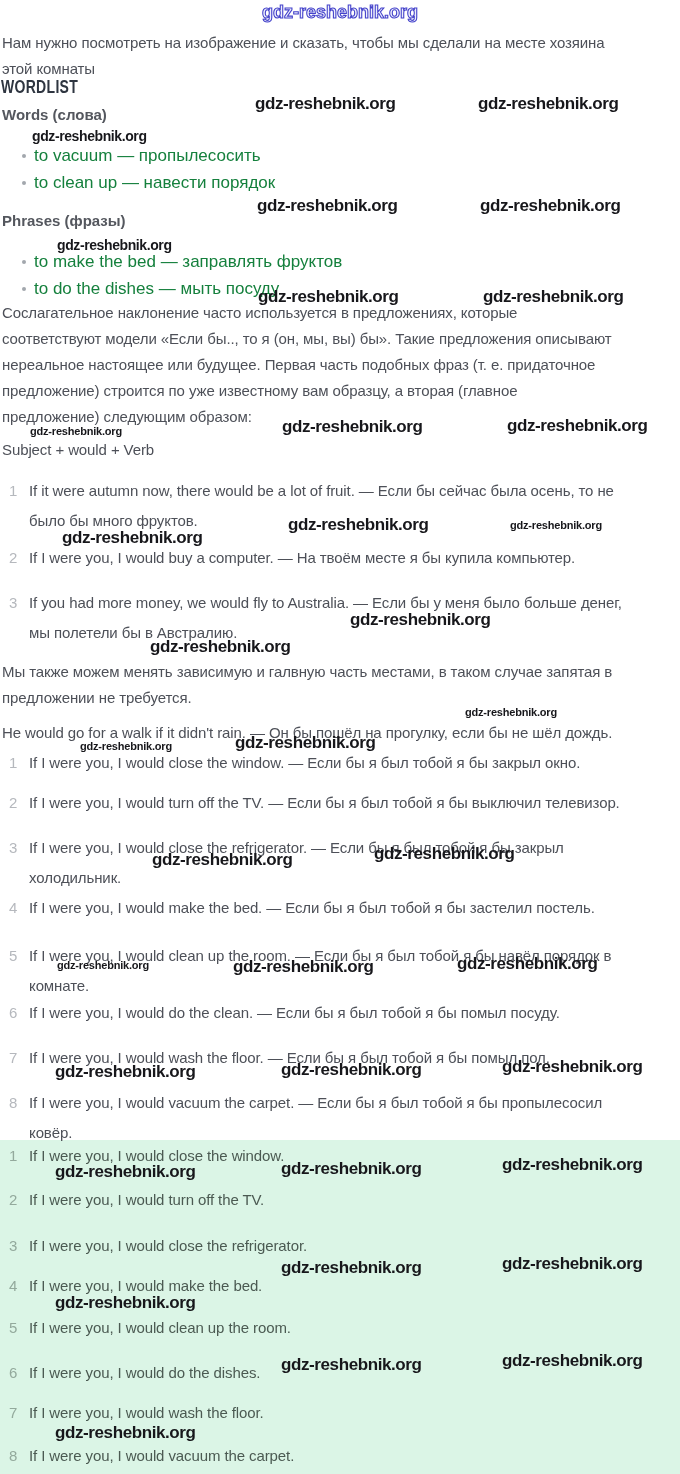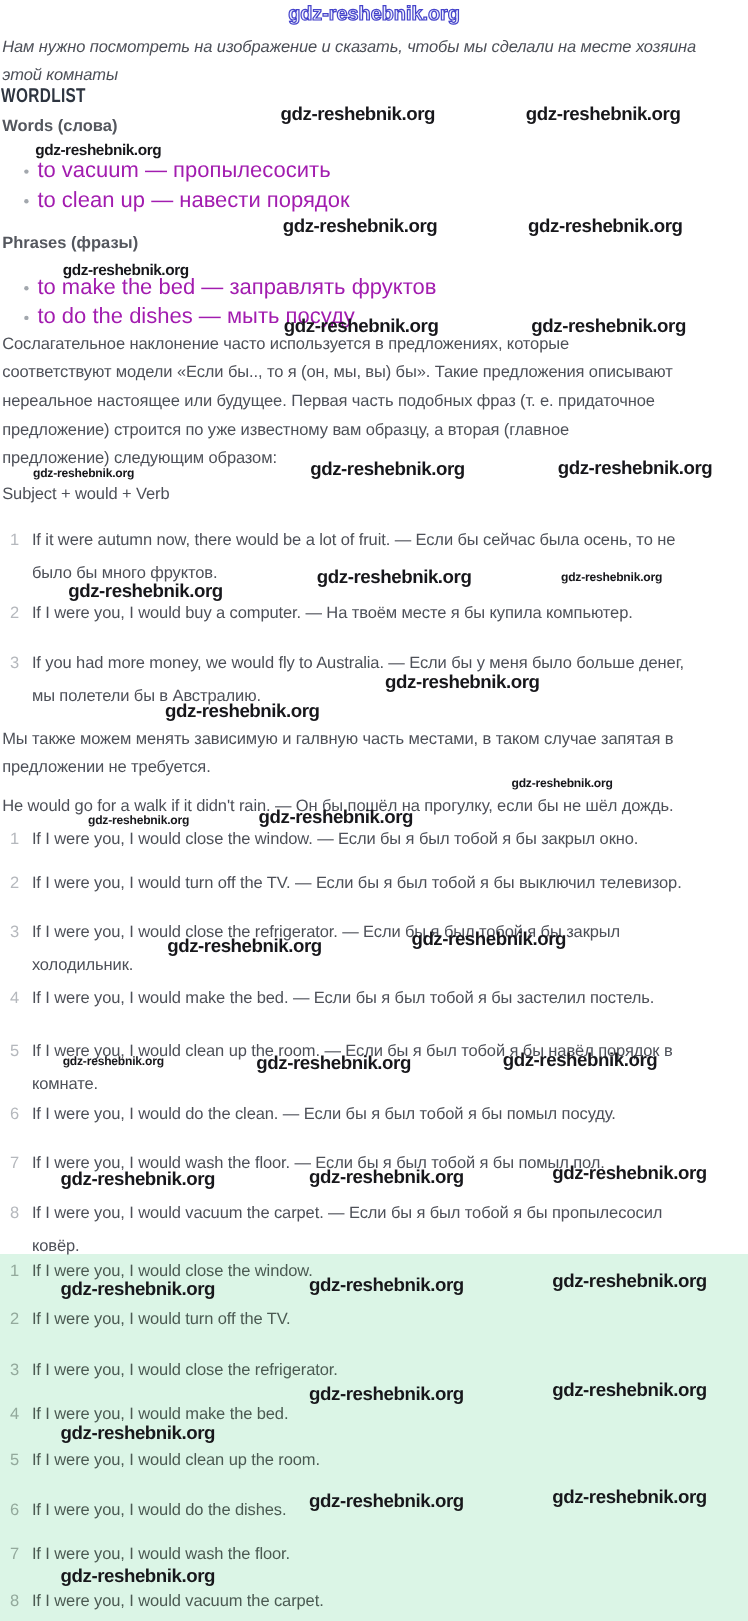--- a/index.html
+++ b/index.html
@@ -2,26 +2,26 @@
 <html><head>
 <meta charset="utf-8">
 <style>
   html,body{margin:0;padding:0;background:#fff;}
   .page{position:relative;width:680px;height:1474px;background:#ffffff;
         font-family:"Liberation Sans",sans-serif;overflow:hidden;}
   .green-block{position:absolute;left:0;top:1140px;width:680px;height:334px;background:#dbf5e6;}
   
   .p{position:absolute;left:2px;font-size:15px;line-height:26px;color:#4d5058;
      white-space:pre;letter-spacing:-0.1px;}
-  .clip{height:47px;overflow:hidden;font-style:italic;}
+  .clip{height:47px;overflow:hidden;}
   .wordlist-title{position:absolute;left:1px;top:76px;font-weight:700;color:#2e3540;
      font-size:14px;transform:scaleY(1.3);transform-origin:0 0;letter-spacing:.3px;}
   .label{position:absolute;left:2px;font-size:15px;color:#54575e;font-weight:bold;}
   
-  .bul{position:absolute;left:22px;font-size:20px;line-height:27px;color:#a21caf;}
+  .bul{position:absolute;left:22px;font-size:17px;line-height:27px;color:#15803d;}
   .bul .row{white-space:pre;}
   .dot{display:inline-block;width:4px;height:4px;border-radius:50%;background:#a2a7ad;
        margin-right:8px;vertical-align:3px;}
   
   .ni{position:absolute;left:29px;right:2px;font-size:15px;line-height:30px;color:#4d5058;
       white-space:pre;letter-spacing:-0.1px;}
   .ni .num{position:absolute;left:-20px;color:#b5b8bd;}
   .gi{color:#4b5a52;}
   .gi .num{color:#93a99c;}
   

